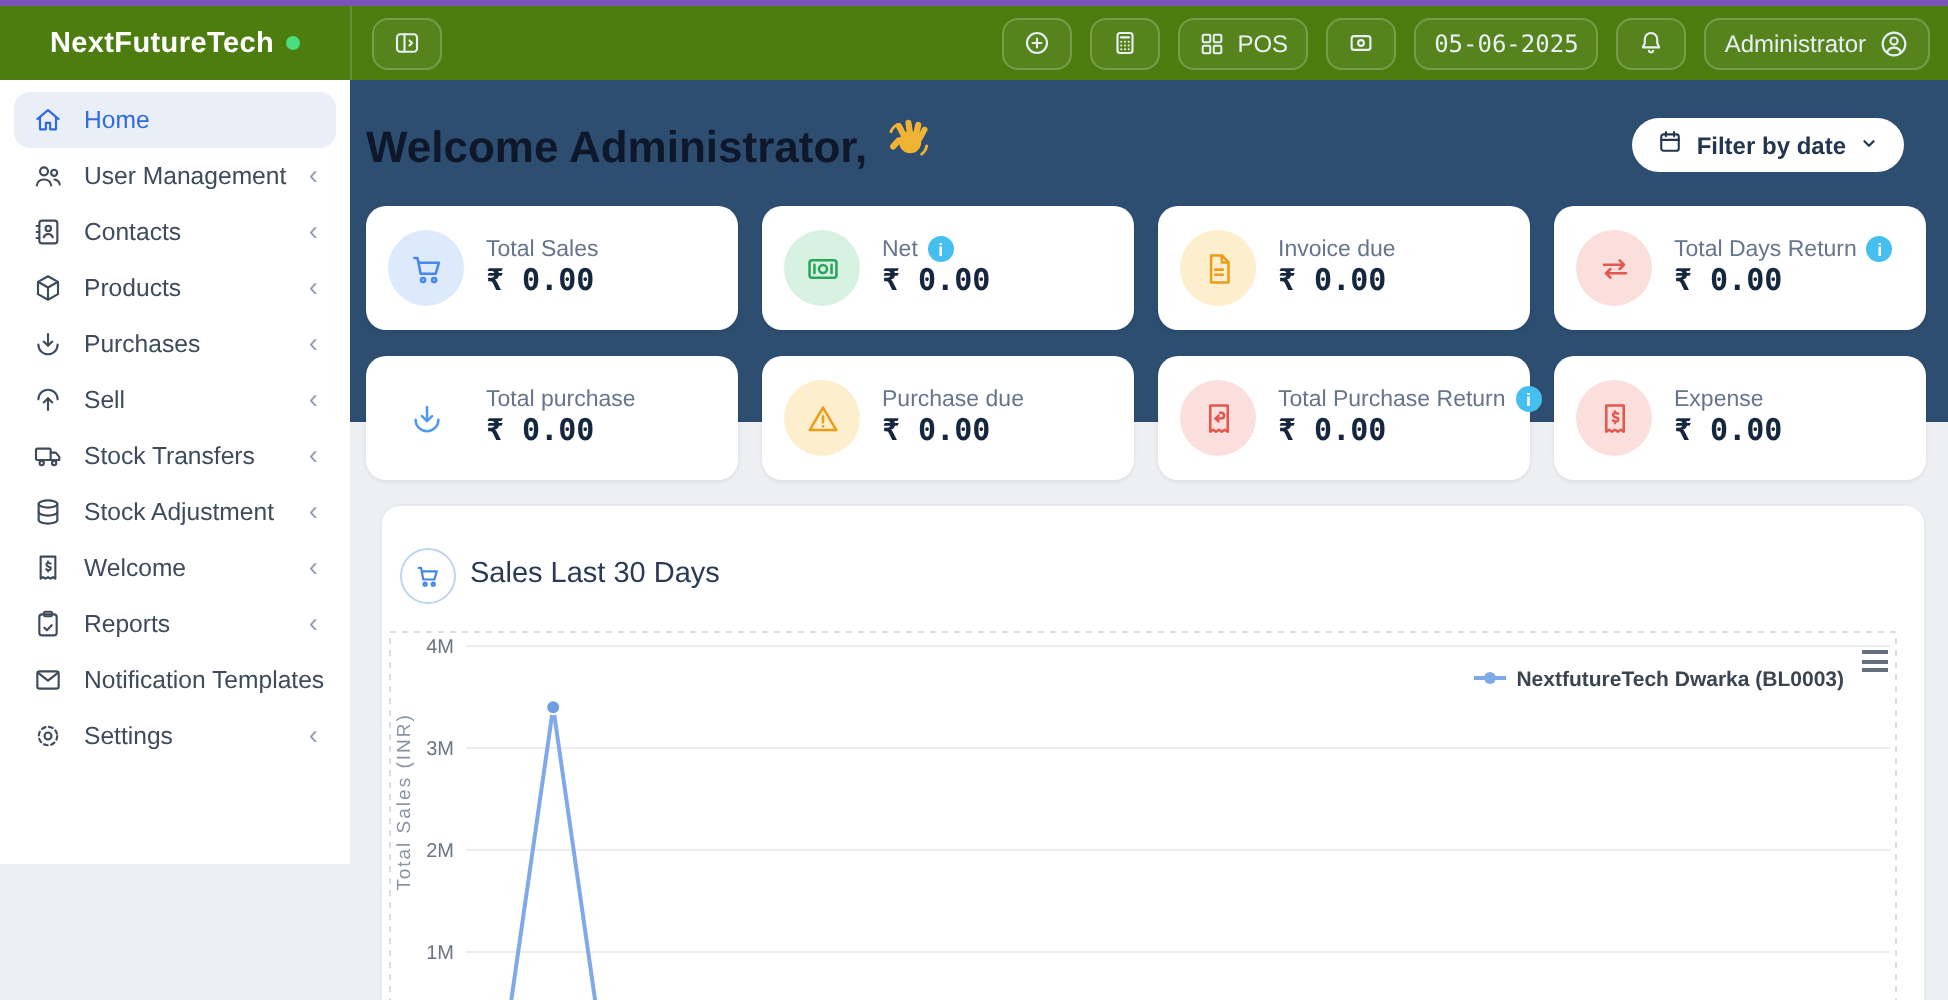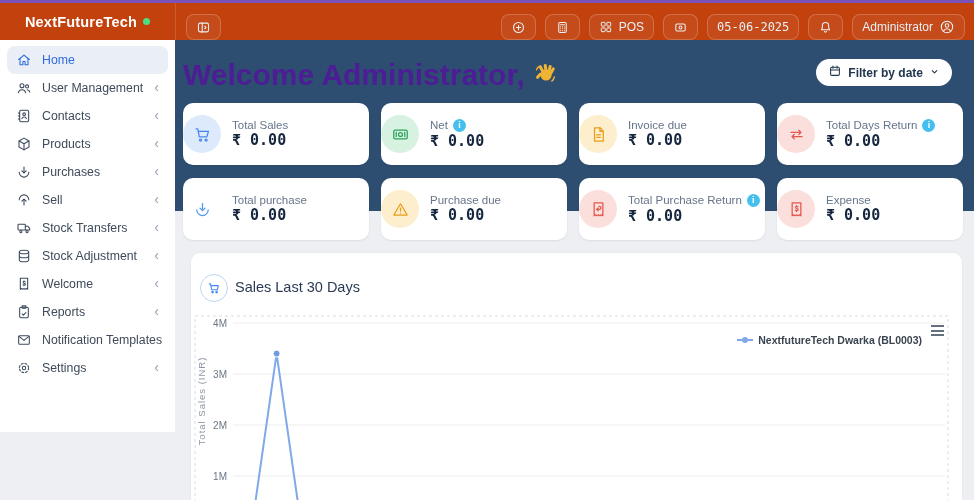--- a/index.html
+++ b/index.html
@@ -1,21 +1,21 @@
 <!DOCTYPE html>
 <html><head>
 <meta charset="utf-8">
 <style>
   html,body{margin:0;padding:0}
   body{width:974px;height:500px;overflow:hidden;position:relative;
        font-family:"Liberation Sans",sans-serif;background:#edeff3}
   
   .topline{position:absolute;top:0;left:0;right:0;height:3px;background:#7a52b8;z-index:40}
-  .topbar{position:absolute;top:3px;left:0;right:0;height:37px;background:#c2410c;
-          display:flex;align-items:flex-end;z-index:30}
+  .topbar{position:absolute;top:3px;left:0;right:0;height:37px;background:#4d7c0f;
+          display:flex;align-items:center;z-index:30}
   .logo-sec{flex:0 0 175px;height:100%;display:flex;align-items:center;justify-content:center;
             gap:6px;border-right:1px solid rgba(255,255,255,.14)}
   .logo{color:#fff;font-weight:700;font-size:14.5px;letter-spacing:.2px}
   .dot{width:7px;height:7px;border-radius:50%;background:#4ade80}
   .nav-btn{display:flex;align-items:center;gap:6px;height:26px;padding:0 9px;border-radius:8px;
            background:rgba(255,255,255,.06);border:1px solid rgba(255,255,255,.20);
            color:#e9eff6;font-size:12px;font-family:inherit;cursor:pointer}
   .nav-btn svg{display:block}
   .tgl{margin-left:10px}
   .nav-right{margin-left:auto;display:flex;align-items:center;gap:9px;margin-right:9px}
@@ -26,30 +26,30 @@
   .side-item{display:flex;align-items:center;height:28px;padding:0 9px;border-radius:8px;
              color:#3e4b5b;font-size:12.3px;cursor:pointer}
   .side-item.active{background:#e9eef7;color:#2f6bdf}
   .s-icon{display:flex;width:16px;height:16px;margin-right:10px}
   .s-icon svg{width:16px;height:16px}
   .s-label{flex:1;white-space:nowrap}
   .chev{color:#93a0af;font-size:14px;line-height:1;padding-bottom:2px}
   
   .main{position:absolute;left:175px;top:40px;right:0;bottom:0}
   .hero{position:absolute;top:0;left:0;right:0;height:171px;background:#2d4e71}
-  .welcome{position:absolute;left:8px;top:18px;color:#4c1d95;font-size:30px;font-weight:700;
+  .welcome{position:absolute;left:8px;top:18px;color:#0f172a;font-size:22px;font-weight:700;
            display:flex;align-items:flex-end;gap:9px;z-index:2}
   .filter-btn{position:absolute;right:22px;top:19px;height:27px;border-radius:14px;background:#fff;
               border:none;display:flex;align-items:center;gap:6px;padding:0 12px;font-size:12px;
               color:#22364e;font-weight:600;font-family:Liberation Sans, sans-serif;cursor:pointer;z-index:2}
   
   .cards{position:absolute;left:8px;display:flex;gap:12px;z-index:2}
   .row1{top:63px}.row2{top:138px}
   .card{width:186px;height:62px;background:#fff;border-radius:10px;display:flex;align-items:center;
-        box-sizing:border-box;box-shadow:0 1px 2px rgba(16,24,40,.08)}
+        padding-left:11px;box-sizing:border-box;box-shadow:0 1px 2px rgba(16,24,40,.08)}
   .c-icon{width:38px;height:38px;border-radius:50%;display:flex;align-items:center;
           justify-content:center;flex:0 0 38px}
   .c-icon svg{width:19px;height:19px}
   .tone-blue{background:#ddeafc;color:#4687ee}
   .tone-green{background:#d8f2e2;color:#2aa35d}
   .tone-yellow{background:#fdeecd;color:#eb9d17}
   .tone-red{background:#fbdfdd;color:#e4574f}
   .tone-plain{background:transparent;color:#4f9af0}
   .c-body{margin-left:11px}
   .c-label{font-size:11.5px;color:#66758a;display:flex;align-items:center;gap:5px;white-space:nowrap}

